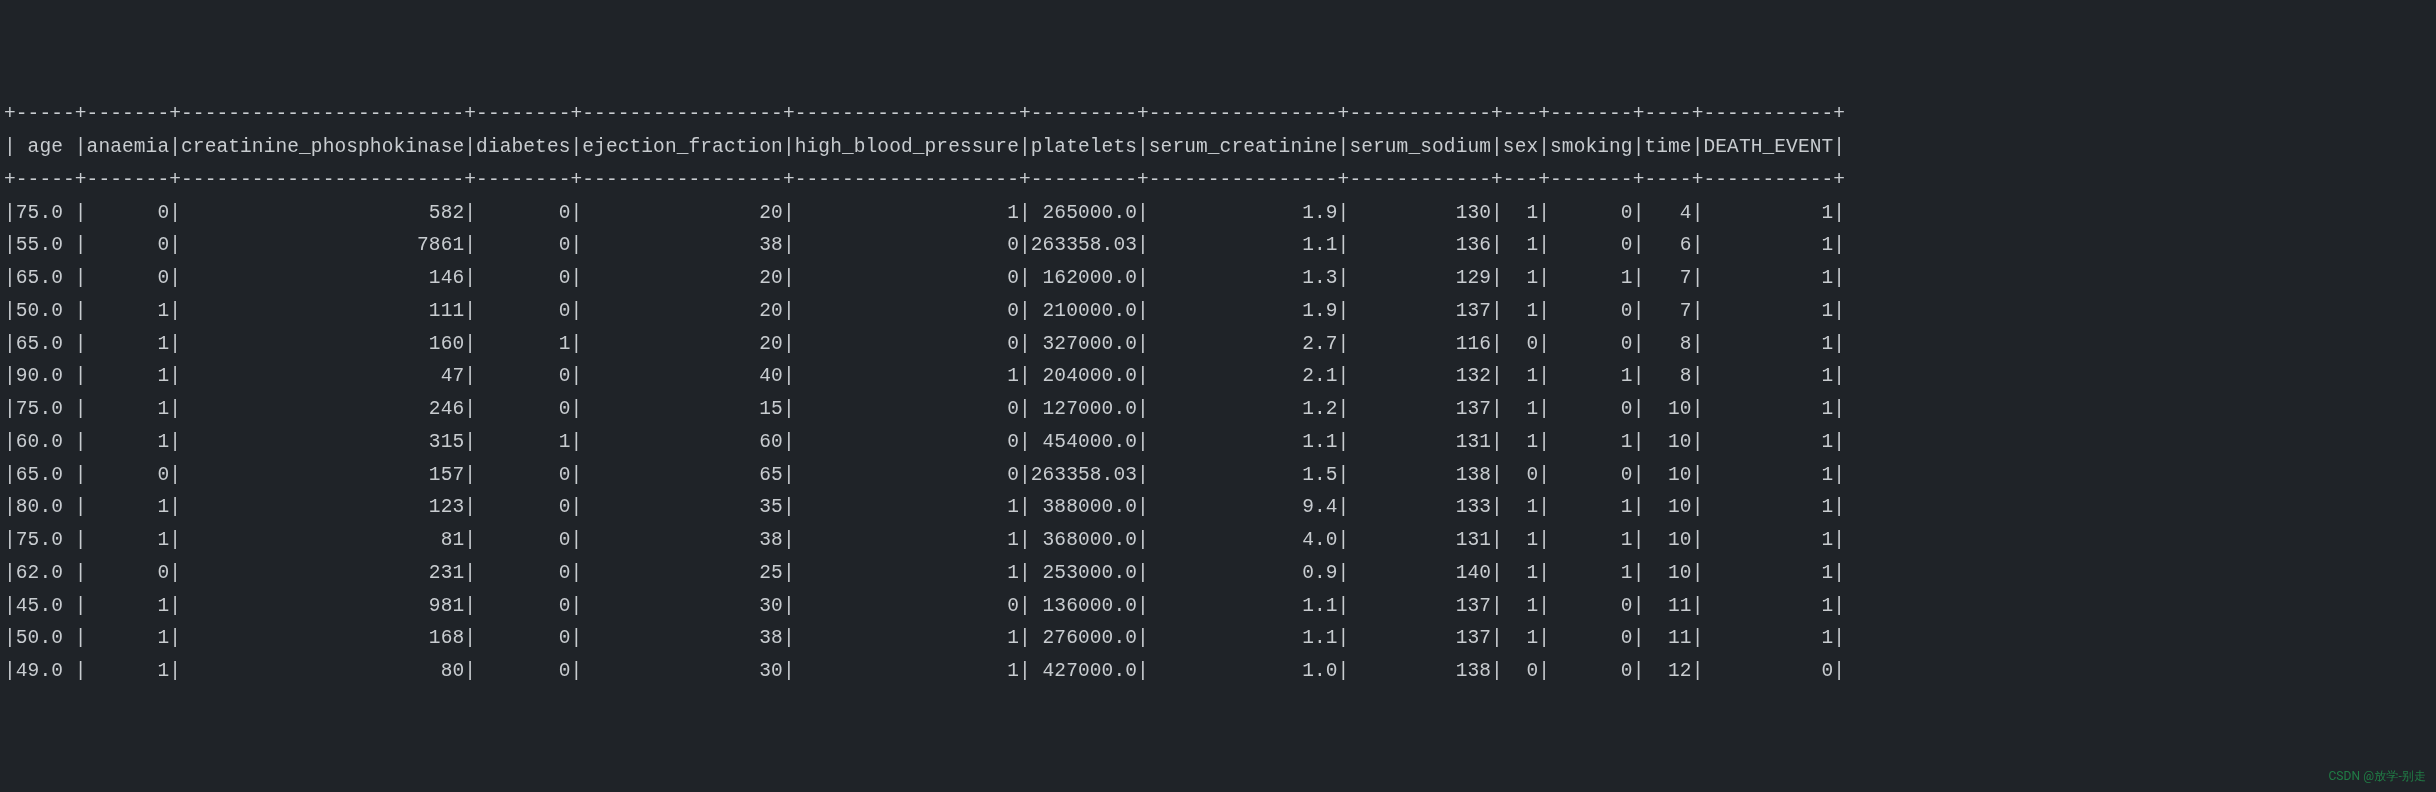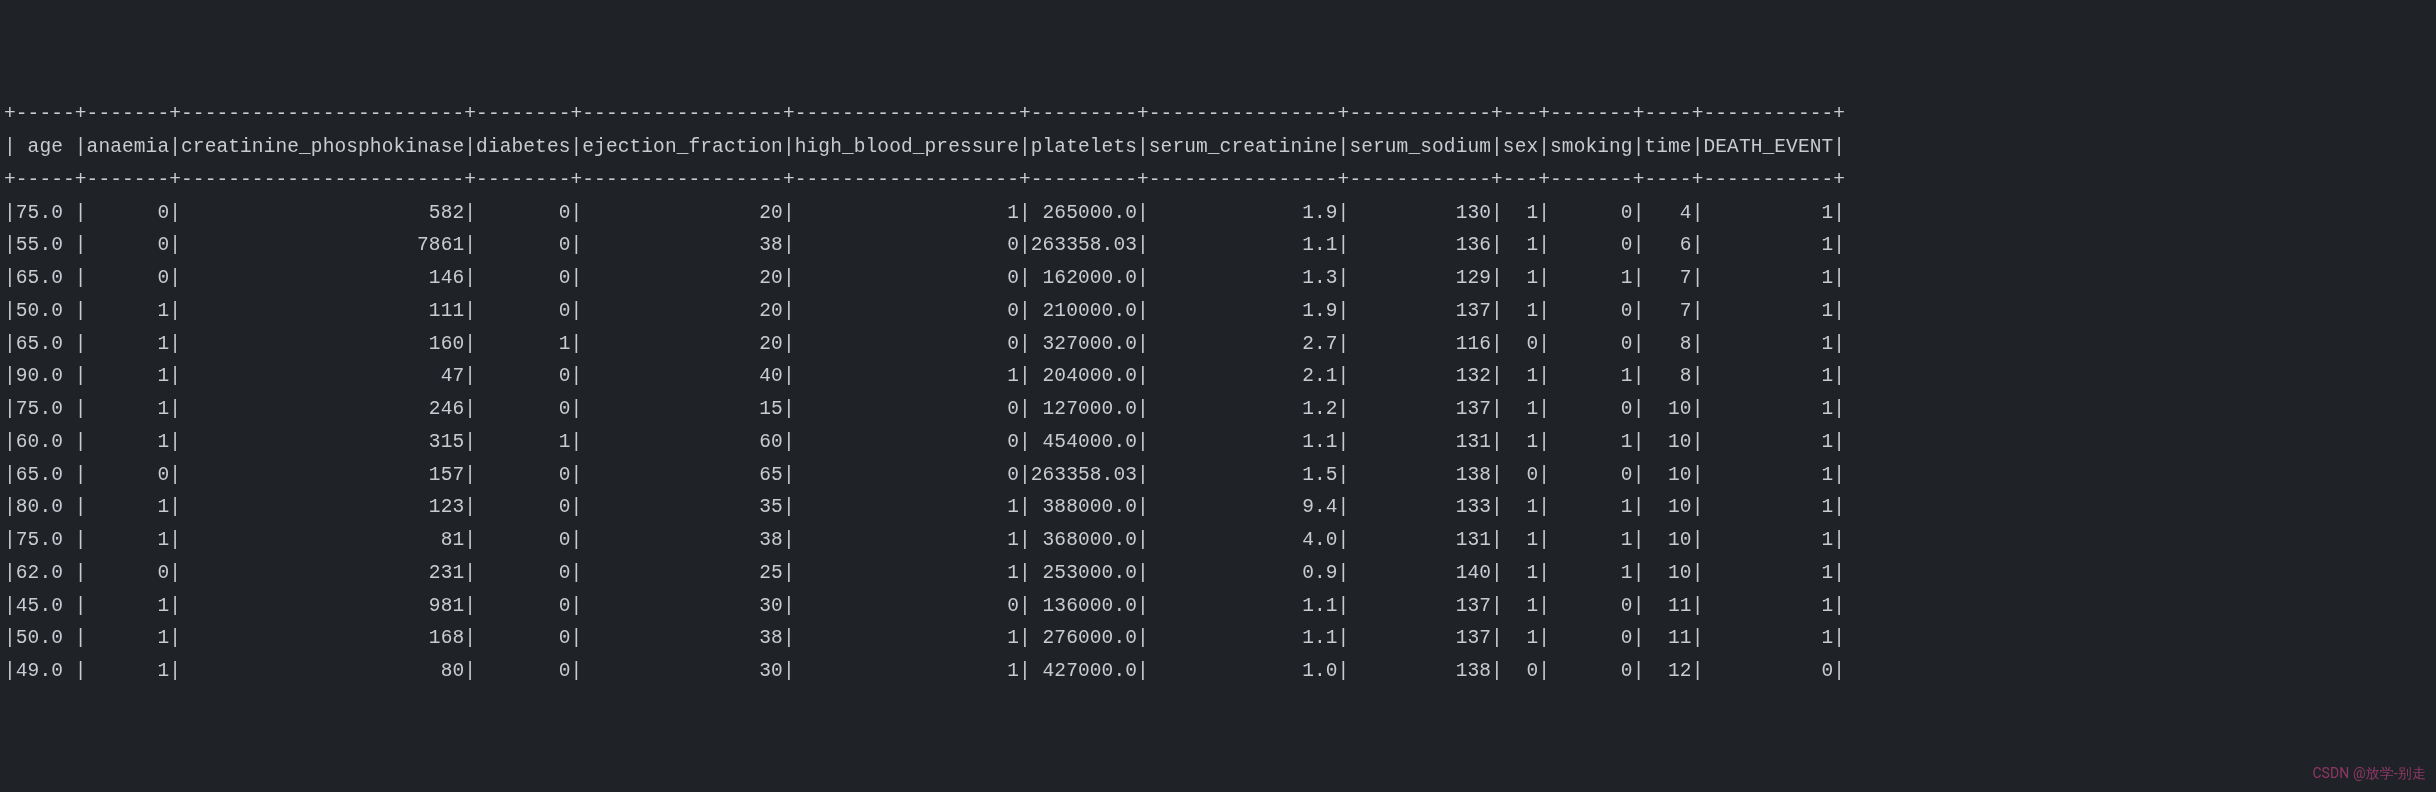--- a/index.html
+++ b/index.html
@@ -14,22 +14,22 @@
     letter-spacing: 0.1px;
     overflow: hidden;
   }
   #terminal {
     padding: 0px 4px 0px 4px;
   }
   .watermark {
     position: fixed;
     right: 10px;
     bottom: 6px;
-    font-size: 14px;
-    color: #ec4899;
+    font-size: 12px;
+    color: #22c55e;
     font-family: -apple-system, BlinkMacSystemFont, "Segoe UI", Roboto, Oxygen, Ubuntu, sans-serif;
     opacity: 0.55;
   }
 </style>
 </head>
 <body>
 
 
 <div id="terminal">+-----+-------+------------------------+--------+-----------------+-------------------+---------+----------------+------------+---+-------+----+-----------+
 | age |anaemia|creatinine_phosphokinase|diabetes|ejection_fraction|high_blood_pressure|platelets|serum_creatinine|serum_sodium|sex|smoking|time|DEATH_EVENT|

